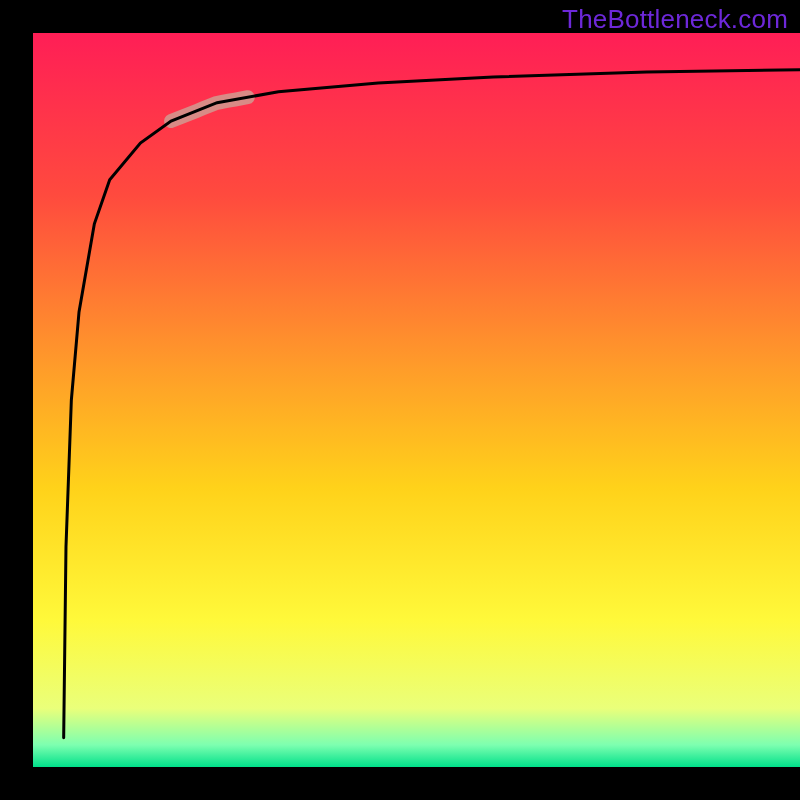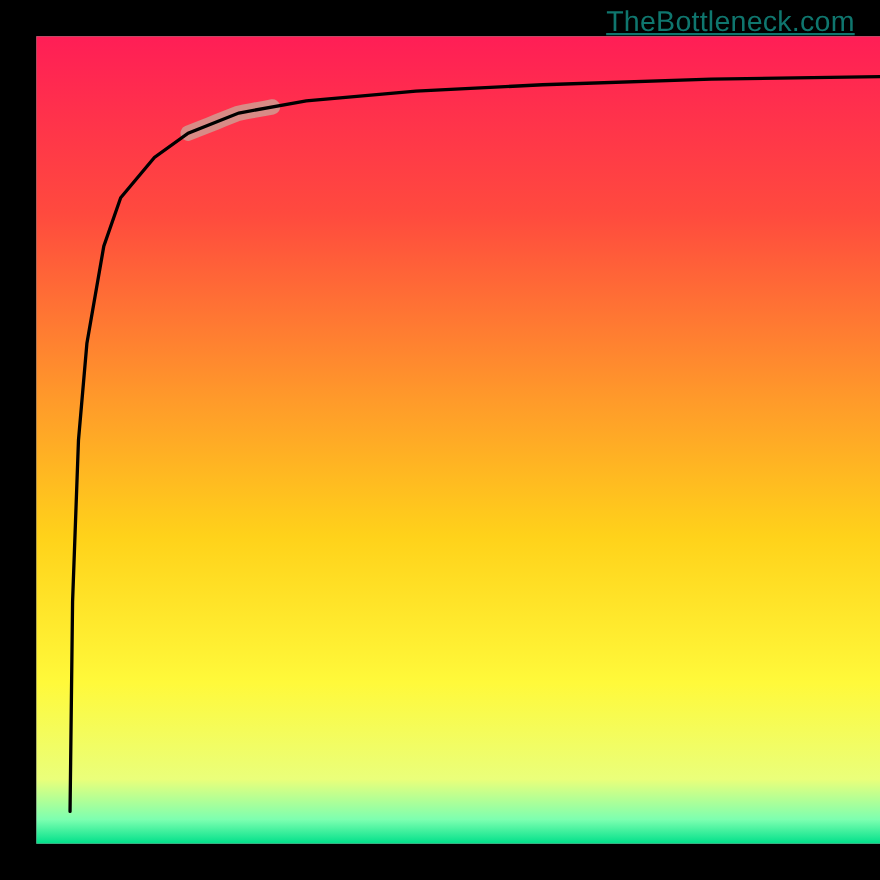--- a/index.html
+++ b/index.html
@@ -12,26 +12,25 @@
     overflow: hidden;
   }
   .stage {
     position: relative;
     width: 800px;
     height: 800px;
   }
   .attribution {
     position: absolute;
     top: 4px;
-    right: 23px;
+    right: 12px;
     font-size: 26px;
-    color: #0f766e;
+    color: #6d28d9;
     font-weight: 400;
     letter-spacing: 0.2px;
-    text-decoration: underline;
   }
   svg.plot {
     position: absolute;
     left: 0;
     top: 0;
     width: 800px;
     height: 800px;
   }
 </style>
 </head>

